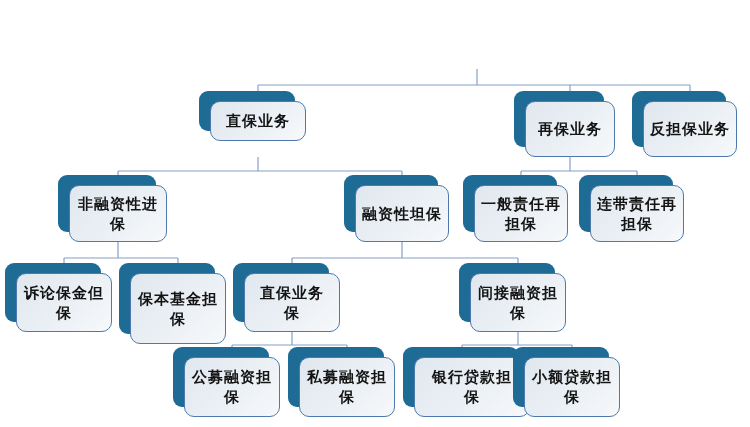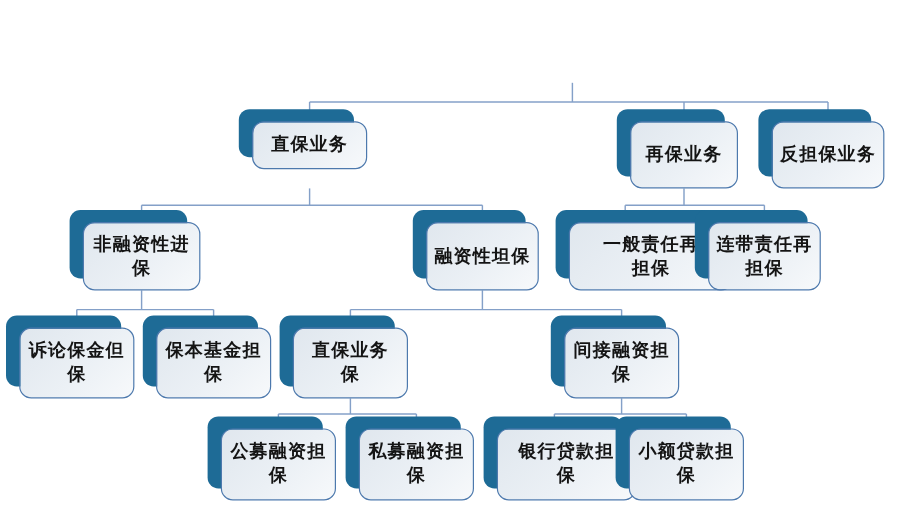--- a/index.html
+++ b/index.html
@@ -118,42 +118,42 @@
         <span class="node-label">非融资性进
 保</span>
       </div>
     </div>
   <div class="node" style="left: 355px; top: 185px; width: 94px; height: 57px;">
       <div class="node-shadow" style="background: rgb(30, 107, 150);"></div>
       <div class="node-box">
         <span class="node-label">融资性坦保</span>
       </div>
     </div>
-  <div class="node" style="left: 474px; top: 185px; width: 94px; height: 57px; padding-left: 43px;">
+  <div class="node" style="left: 474px; top: 185px; width: 94px; height: 57px;">
       <div class="node-shadow" style="background: rgb(30, 107, 150);"></div>
       <div class="node-box">
         <span class="node-label">一般责任再
 担保</span>
       </div>
     </div>
   <div class="node" style="left: 590px; top: 185px; width: 94px; height: 57px;">
       <div class="node-shadow" style="background: rgb(30, 107, 150);"></div>
       <div class="node-box">
         <span class="node-label">连带责任再
 担保</span>
       </div>
     </div>
   <div class="node" style="left: 16px; top: 273px; width: 96px; height: 59px;">
       <div class="node-shadow" style="background: rgb(30, 107, 150);"></div>
       <div class="node-box">
         <span class="node-label">诉论保金但
 保</span>
       </div>
     </div>
-  <div class="node" style="left: 130px; top: 273px; width: 96px; height: 59px;">
+  <div class="node" style="left: 130px; top: 273px; width: 96px; height: 71px;">
       <div class="node-shadow" style="background: rgb(30, 107, 150);"></div>
       <div class="node-box">
         <span class="node-label">保本基金担
 保</span>
       </div>
     </div>
   <div class="node" style="left: 244px; top: 273px; width: 96px; height: 59px;">
       <div class="node-shadow" style="background: rgb(30, 107, 150);"></div>
       <div class="node-box">
         <span class="node-label">直保业务

